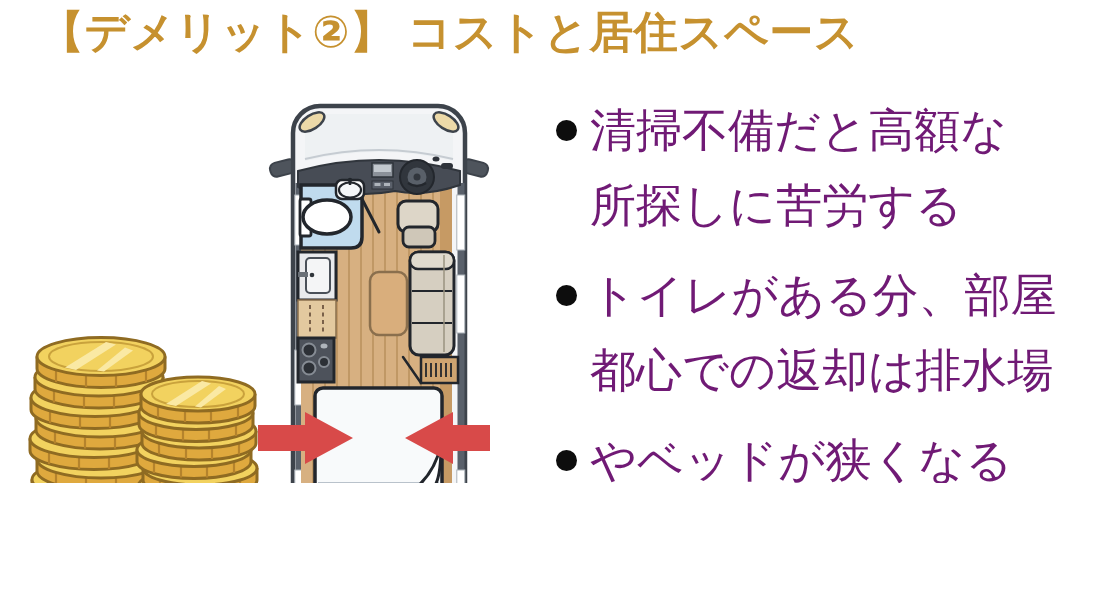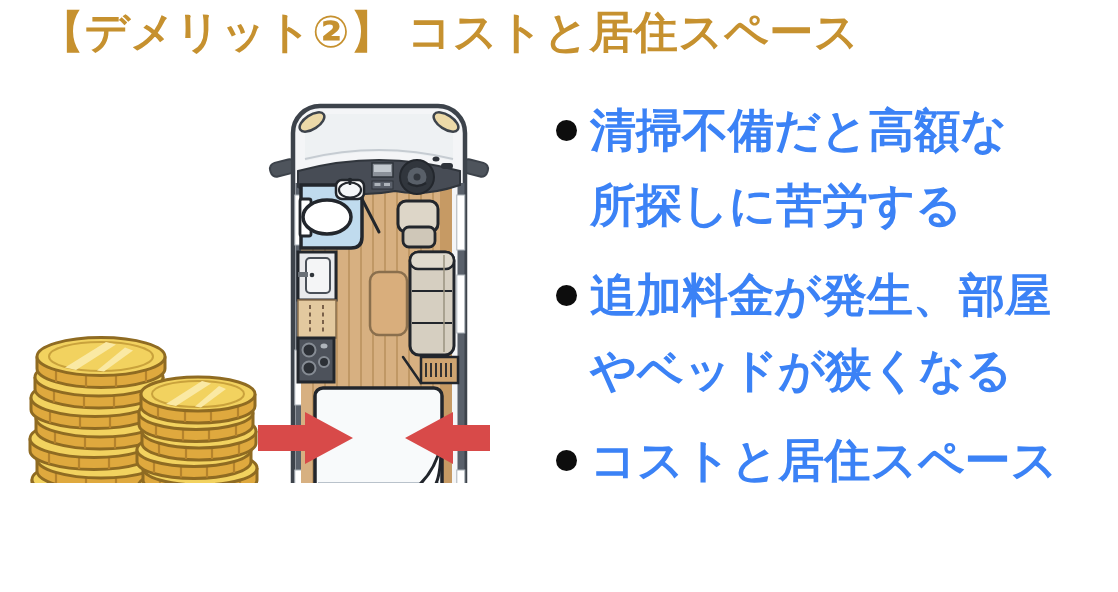--- a/index.html
+++ b/index.html
@@ -20,22 +20,22 @@
   }
   .bullets li {
     display:flex; align-items:flex-start;
     padding-left:25px; margin-bottom:15px;
   }
   .dot {
     flex:0 0 auto; width:21px; height:21px; border-radius:50%;
     background:#0d0d0d; margin-top:27px; margin-right:13px;
   }
   .btext {
-    font-size:46px; line-height:75px; font-weight:700;
-    color:#3b82f6; letter-spacing:0px; white-space:nowrap;
+    font-size:46px; line-height:75px; font-weight:400;
+    color:#701a75; letter-spacing:0px; white-space:nowrap;
   }
   .illus { position:absolute; }
   #coins-svg  { left:8px;   top:322px; }
   #van-svg    { left:260px; top:95px;  }
   #arrows-svg { left:250px; top:405px; z-index:5; }
 </style>
 </head>
 <body>
 
 <div class="stage">
@@ -255,25 +255,25 @@
     <li>
       <span class="dot"></span>
       <div class="btext">
         <div>清掃不備だと高額な</div>
         <div>所探しに苦労する</div>
       </div>
     </li>
     <li>
       <span class="dot"></span>
       <div class="btext">
-        <div>追加料金が発生、部屋</div>
-        <div>やベッドが狭くなる</div>
+        <div>トイレがある分、部屋</div>
+        <div>都心での返却は排水場</div>
       </div>
     </li>
     <li>
       <span class="dot"></span>
       <div class="btext">
-        <div>コストと居住スペース</div>
+        <div>やベッドが狭くなる</div>
       </div>
     </li>
   </ul>
 
 </div>
 
 </body></html>

